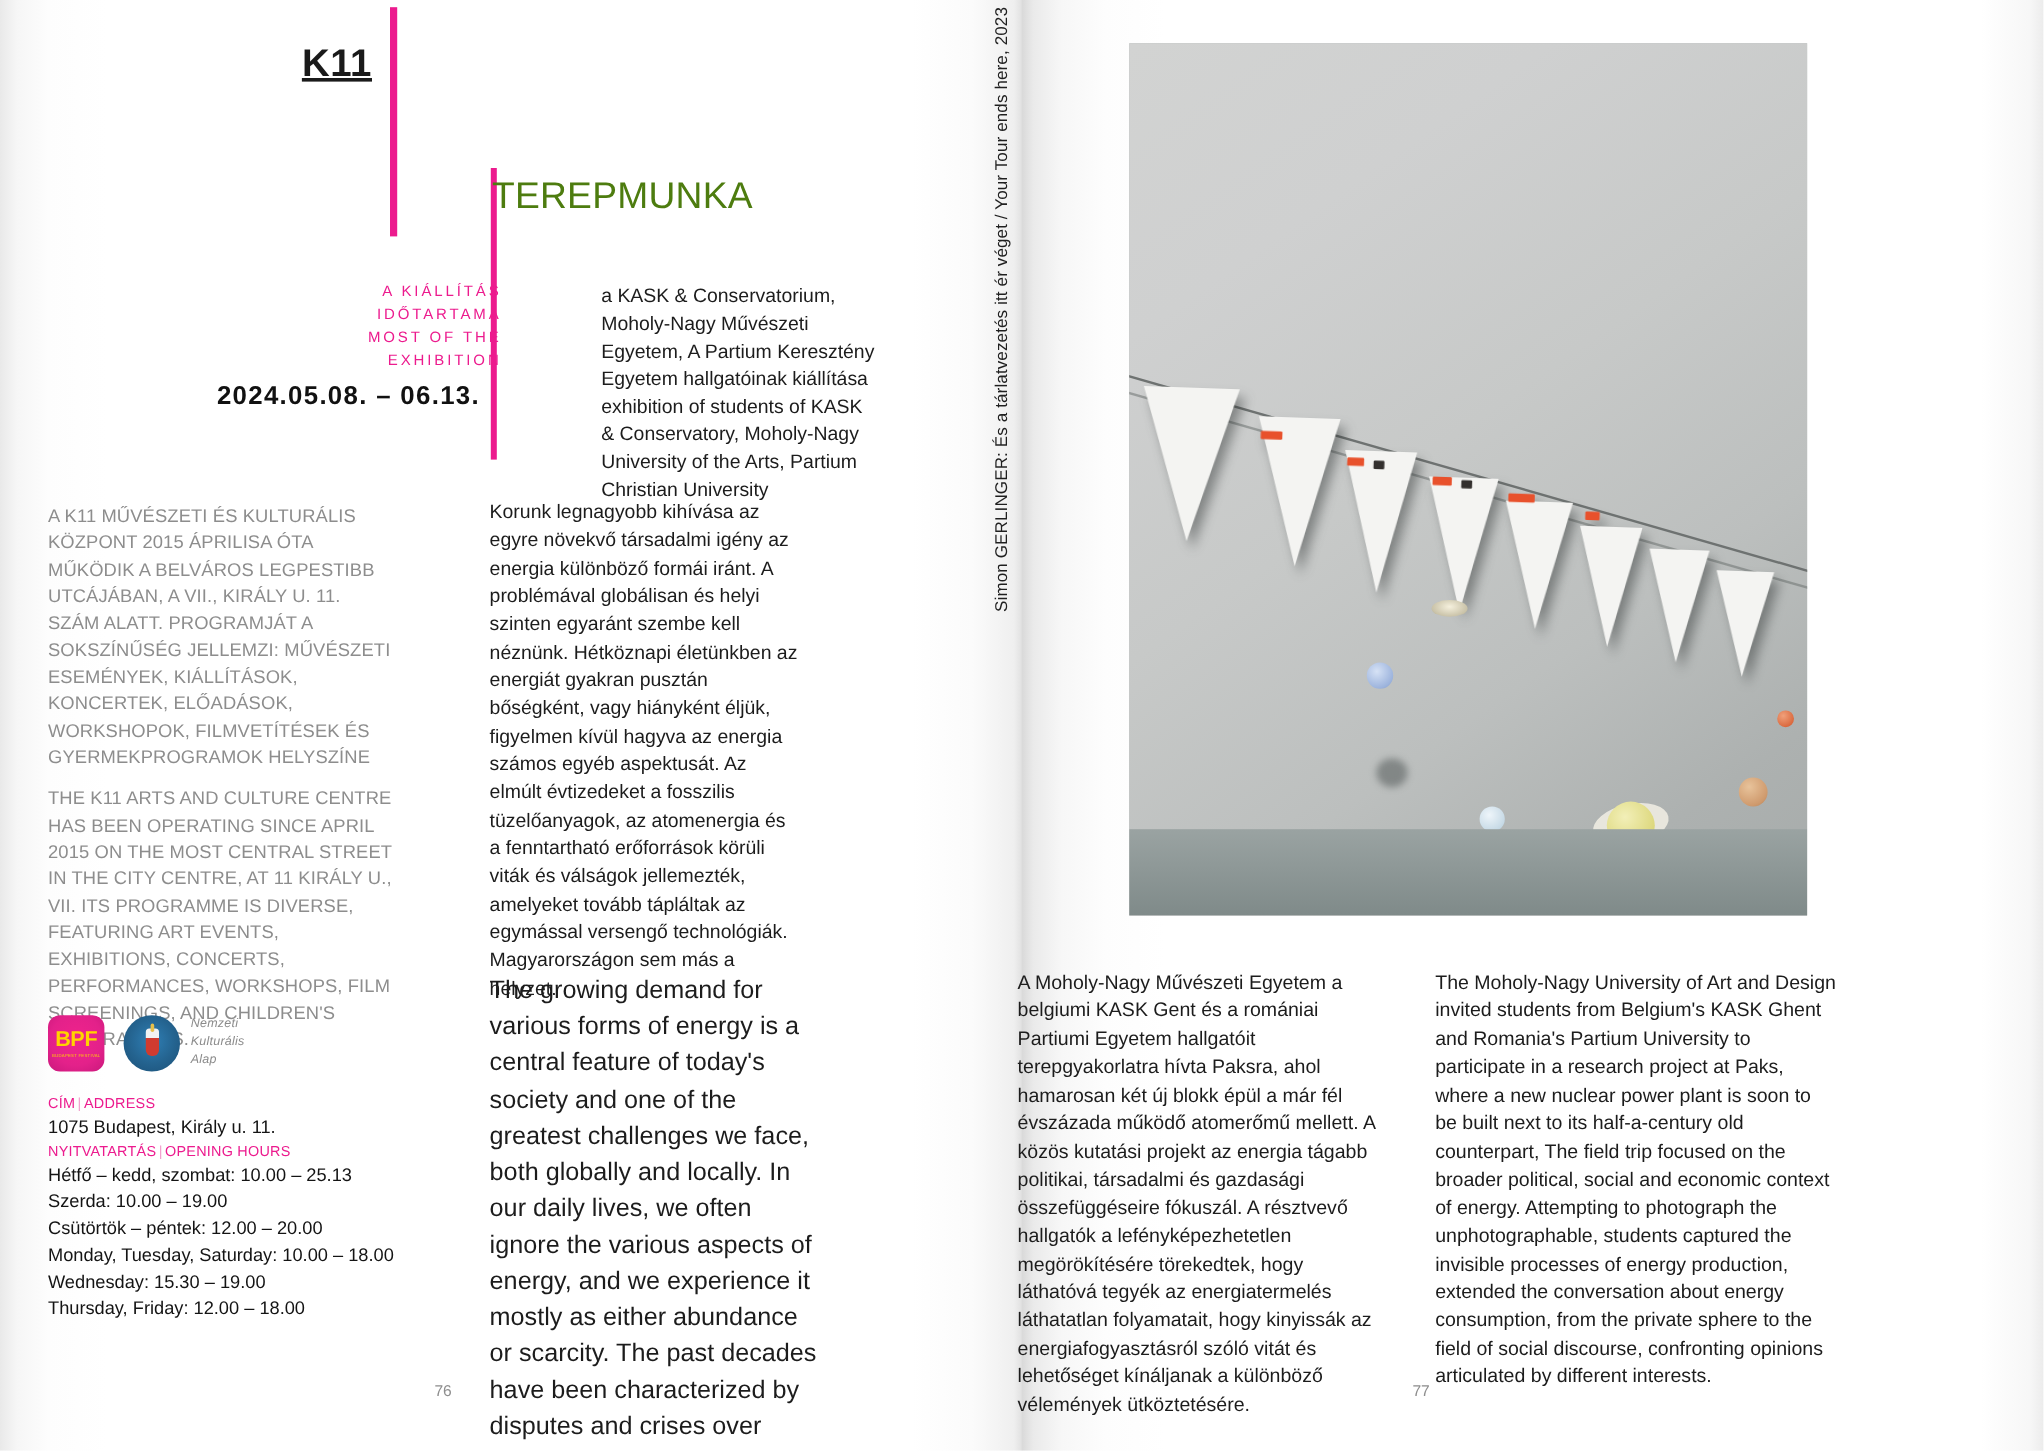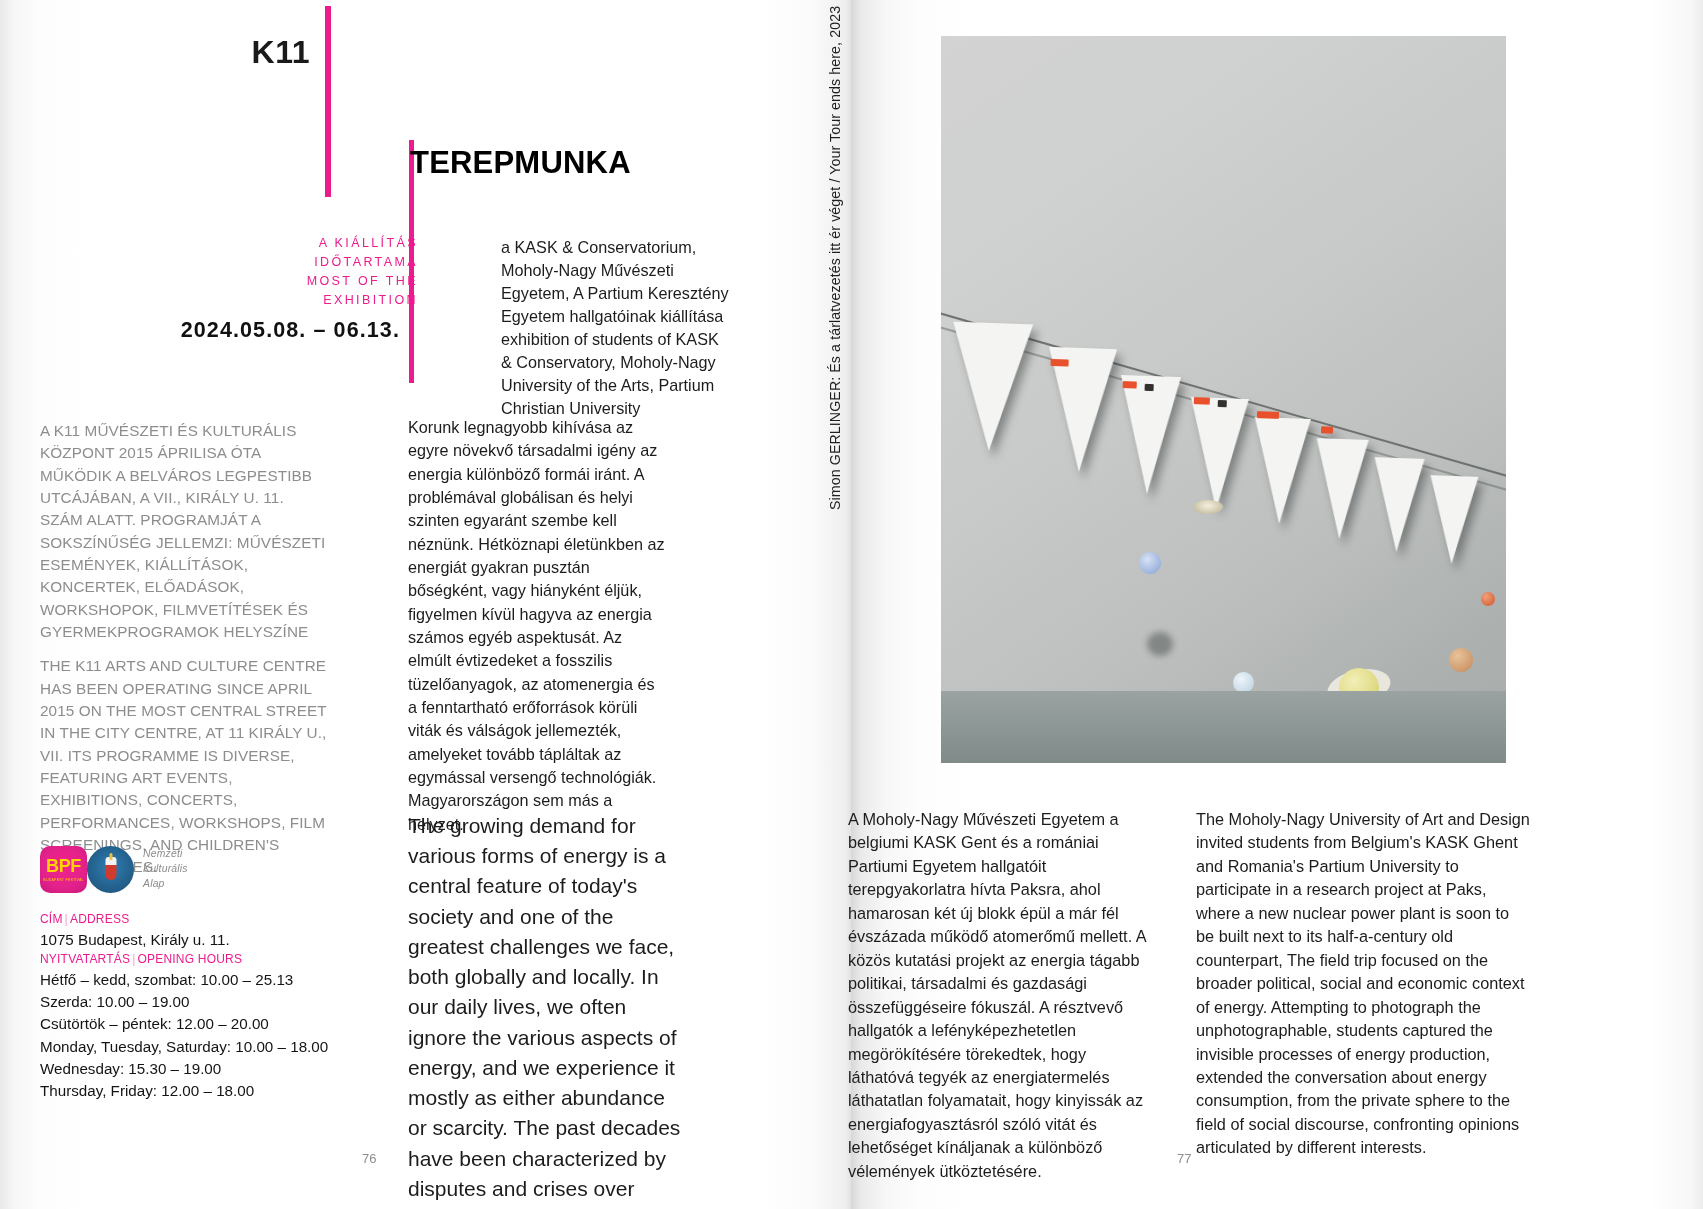--- a/index.html
+++ b/index.html
@@ -48,20 +48,21 @@
         #ececec 852px);
   }
 
   
   .masthead {
     position: absolute;
     left: 60px; top: 36px;
     width: 250px;
     text-align: right;
     color: #1a1a1a;
+    text-decoration: underline;
   }
   .masthead .k11 {
     font-size: 32px;
     font-weight: bold;
     letter-spacing: 0.5px;
     line-height: 1.0;
     margin-bottom: 4px;
   }
   .masthead .sub {
     font-size: 17.5px;
@@ -81,23 +82,23 @@
     position: absolute;
     left: 409px; top: 140px;
     width: 5px; height: 243px;
     background: #ec1b8e;
   }
 
   
   .exh-title {
     position: absolute;
     left: 410px; top: 144px;
-    color: #000000;
+    color: #4d7c0f;
     font-size: 31px;
-    font-weight: bold;
+    font-weight: normal;
     line-height: 1.25;
     letter-spacing: 0.2px;
   }
 
   
   .date-label {
     position: absolute;
     left: 240px; top: 234px;
     width: 178px;
     text-align: right;
@@ -139,20 +140,21 @@
   }
   .intro .para { margin-bottom: 12px; }
   .intro .para:last-child { margin-bottom: 0; }
 
   
   .logos {
     position: absolute;
     left: 40px; top: 846px;
     display: flex;
     align-items: flex-end;
+    gap: 16px;
   }
   .logo-bpf {
     width: 47px; height: 47px;
     border-radius: 10px;
     background: radial-gradient(circle at 50% 44%, #f0238c 0%, #e3218a 60%, #c9187c 100%);
     position: relative;
     display: flex;
     flex-direction: column;
     align-items: center;
     justify-content: center;

